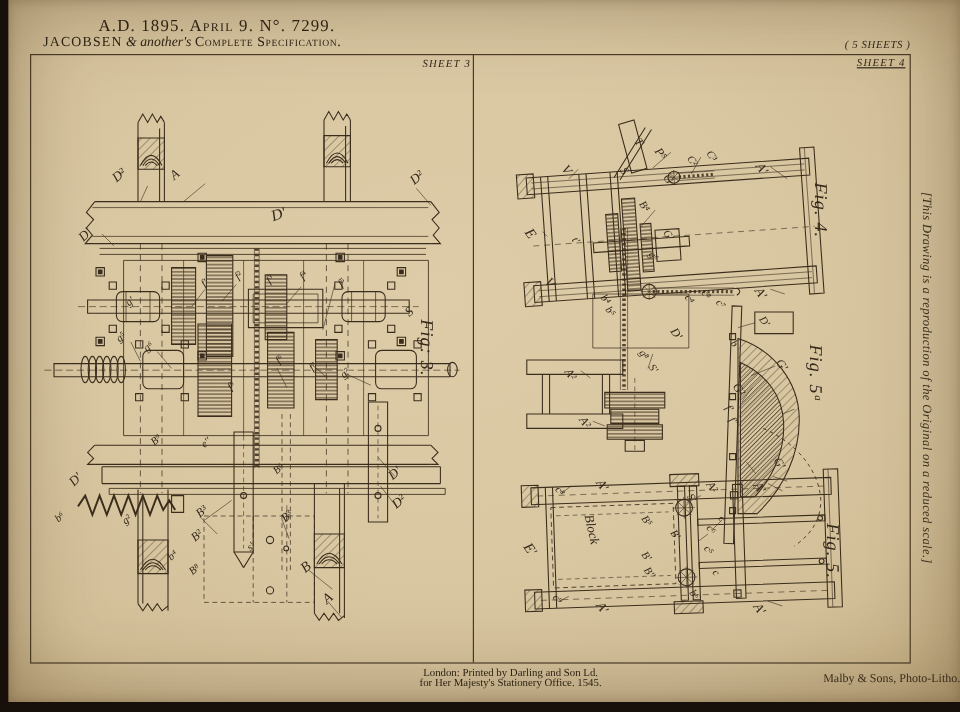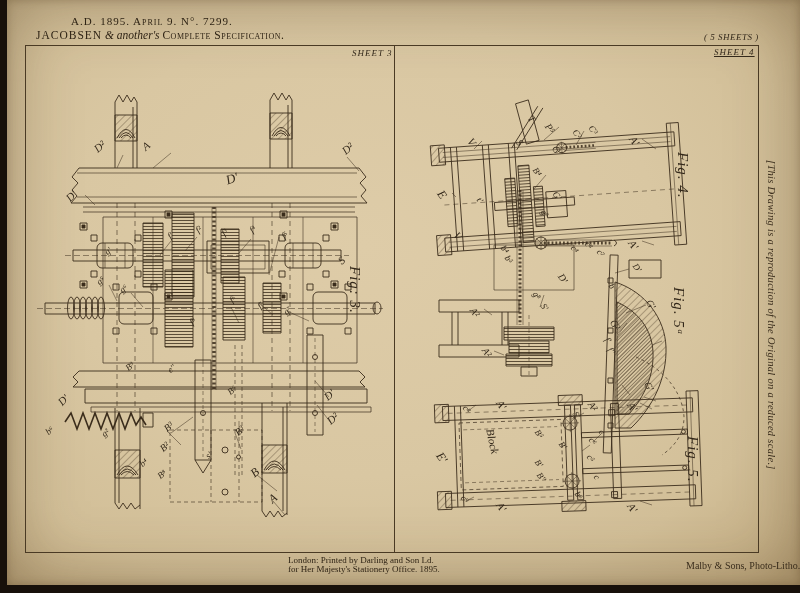--- a/index.html
+++ b/index.html
@@ -13,34 +13,34 @@
     position:absolute;left:7px;top:0;width:793px;height:585px;
     background:radial-gradient(ellipse at 45% 42%, #decca8 0%, #d9c7a2 48%, #d2bf98 75%, #c2ac82 97%);
     box-shadow:inset 0 0 70px rgba(70,48,18,.38), inset 0 0 10px rgba(70,48,18,.28);
   }
   .abs{position:absolute;white-space:nowrap;}
   .frame{
     position:absolute;left:25px;top:45px;width:732px;height:506px;
     border:1px solid #4a3a24;
   }
   .divider{position:absolute;left:394px;top:45px;width:1px;height:507px;background:#4a3a24;}
-  .hdr1{left:71px;top:15px;font-size:11px;letter-spacing:1px;font-variant:small-caps;color:#2e2314;text-align:right;}
+  .hdr1{left:82px;top:15px;font-size:14px;letter-spacing:1px;font-variant:small-caps;color:#2e2314;text-align:right;}
   .hdr2{left:36px;top:29px;font-size:11.5px;color:#2e2314;}
   .hdr2 .caps{letter-spacing:1px;}
   .hdr2 .ital{font-style:italic;}
   .hdr2 .sc{font-variant:small-caps;letter-spacing:.5px;}
   .sheetsnote{left:704px;top:32px;font-size:9px;font-style:italic;letter-spacing:.5px;}
   .sheet{font-size:9px;font-style:italic;letter-spacing:1px;color:#33281a;}
   .sheet3{left:352px;top:48px;font-style:italic;}
   .sheet4{left:714px;top:47px;text-decoration:underline;}
   .marginnote{
     left:777px;top:160px;font-size:10.5px;font-style:italic;
     transform:rotate(90deg);transform-origin:0 0;letter-spacing:.3px;color:#3a2d1c;
   }
-  .footer{left:288px;top:555px;width:275px;font-size:9px;color:#2e2314;}
+  .footer{left:288px;top:555px;width:275px;text-align:center;font-size:9px;color:#2e2314;}
   .footer2{top:564px;}
   .litho{left:686px;top:560px;font-size:10px;color:#3a2d1c;}
   .plabel{
     position:absolute;font-family:"Liberation Serif",serif;font-style:italic;
     color:#33281a;transform-origin:0 0;white-space:nowrap;line-height:1;
   }
   .figcap{letter-spacing:1px;}
   svg{position:absolute;}
   svg *{vector-effect:non-scaling-stroke;}
 </style>
@@ -431,14 +431,14 @@
     <span class="plabel" style="left: 592px; top: 453px; font-size: 9px; transform: rotate(55deg);">c⁵</span>
     <span class="plabel" style="left: 599px; top: 473px; font-size: 9px; transform: rotate(55deg);">c</span>
     <span class="plabel" style="left: 580px; top: 490px; font-size: 9px; transform: rotate(55deg);">b⁶</span>
     <span class="plabel" style="left: 466px; top: 494px; font-size: 9px; transform: rotate(55deg);">c⁹</span>
     <span class="plabel" style="left: 503px; top: 500px; font-size: 11px; transform: rotate(55deg);">A'</span>
     <span class="plabel" style="left: 634px; top: 501px; font-size: 11px; transform: rotate(55deg);">A'</span>
     <span class="plabel" style="left: 495px; top: 428px; font-size: 11px; transform: rotate(78deg);">Block</span>
   </div>
 
 <span class="abs footer">London: Printed by Darling and Son Ld.</span>
-<span class="abs footer footer2">for Her Majesty's Stationery Office. 1895.</span>
+<span class="abs footer footer2">for Her Majesty's Stationery Office. 1545.</span>
 <span class="abs litho">Malby &amp; Sons, Photo-Litho.</span>
 
 </body></html>

